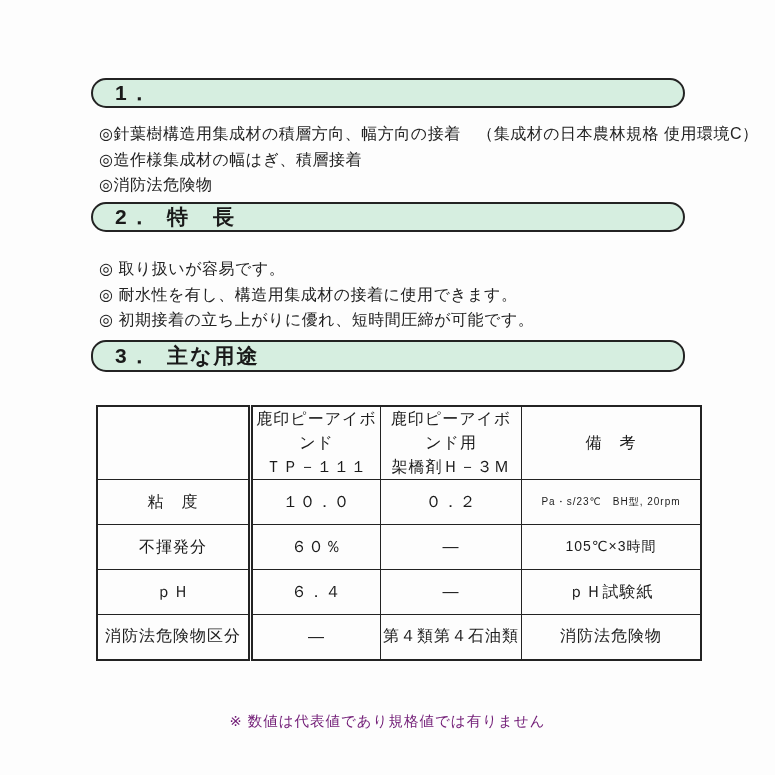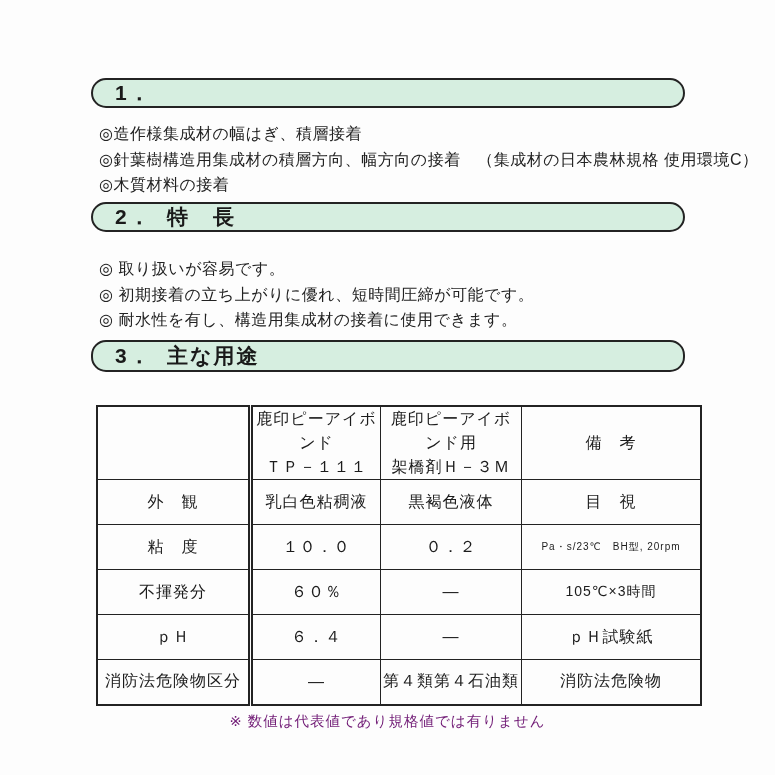--- a/index.html
+++ b/index.html
@@ -54,59 +54,53 @@
     text-align:center;font-size:14.5px;color:#701a75;letter-spacing:1px;
   }
 </style>
 </head>
 <body>
 
 <div class="section-bar" style="top:78px;">
   <span class="num">1．</span>
 </div>
 <div class="bullet-list" style="top:121px;">
+  <div class="bullet-line">◎針葉樹構造用集成材の積層方向、幅方向の接着　（集成材の日本農林規格 使用環境C）</div>
   <div class="bullet-line">◎造作様集成材の幅はぎ、積層接着</div>
-  <div class="bullet-line">◎針葉樹構造用集成材の積層方向、幅方向の接着　（集成材の日本農林規格 使用環境C）</div>
-  <div class="bullet-line">◎木質材料の接着</div>
+  <div class="bullet-line">◎消防法危険物</div>
 </div>
 
 <div class="section-bar" style="top:202px;">
   <span class="num">2．</span>
   <span>特　長</span>
 </div>
 <div class="bullet-list" style="top:256px;">
   <div class="bullet-line">◎ 取り扱いが容易です。</div>
+  <div class="bullet-line">◎ 耐水性を有し、構造用集成材の接着に使用できます。</div>
   <div class="bullet-line">◎ 初期接着の立ち上がりに優れ、短時間圧締が可能です。</div>
-  <div class="bullet-line">◎ 耐水性を有し、構造用集成材の接着に使用できます。</div>
 </div>
 
 <div class="section-bar" style="top:340px;height:32px;">
   <span class="num">3．</span>
   <span>主な用途</span>
 </div>
 
 <table class="props-table">
   <tbody>
       <tr class="hdr">
     <td class="col-label dbl"></td>
     <td class="col-tp two-line">
       <span>鹿印ピーアイボンド</span>
       <span>ＴＰ－１１１</span>
     </td>
     <td class="col-h3m two-line">
       <span>鹿印ピーアイボンド用</span>
       <span>架橋剤Ｈ－３Ｍ</span>
     </td>
     <td class="col-remark">備　考</td>
-  </tr>
-  <tr class="datarow">
-    <td class="dbl">外　観</td>
-    <td>乳白色粘稠液</td>
-    <td>黒褐色液体</td>
-    <td>目　視</td>
   </tr>
   <tr class="datarow">
     <td class="dbl">粘　度</td>
     <td>１０．０</td>
     <td>０．２</td>
     <td class="remark-small">Pa・s/23℃　BH型, 20rpm</td>
   </tr>
   <tr class="datarow">
     <td class="dbl">不揮発分</td>
     <td>６０％</td>

